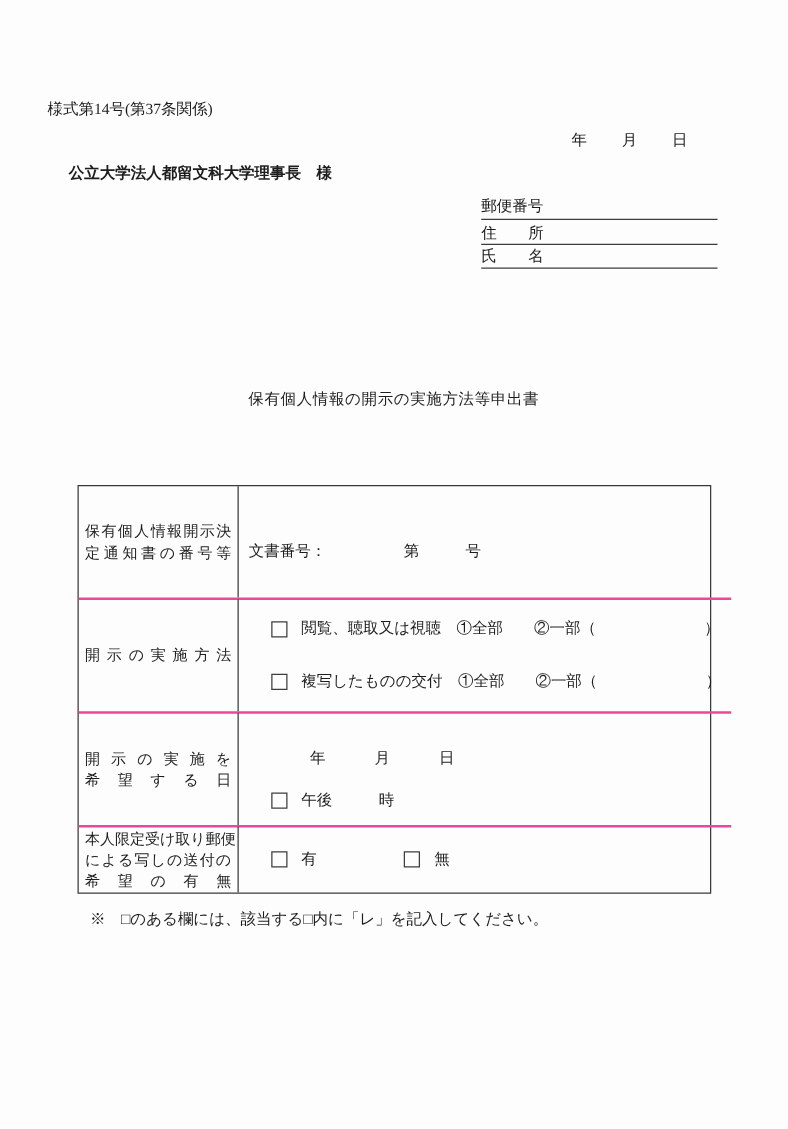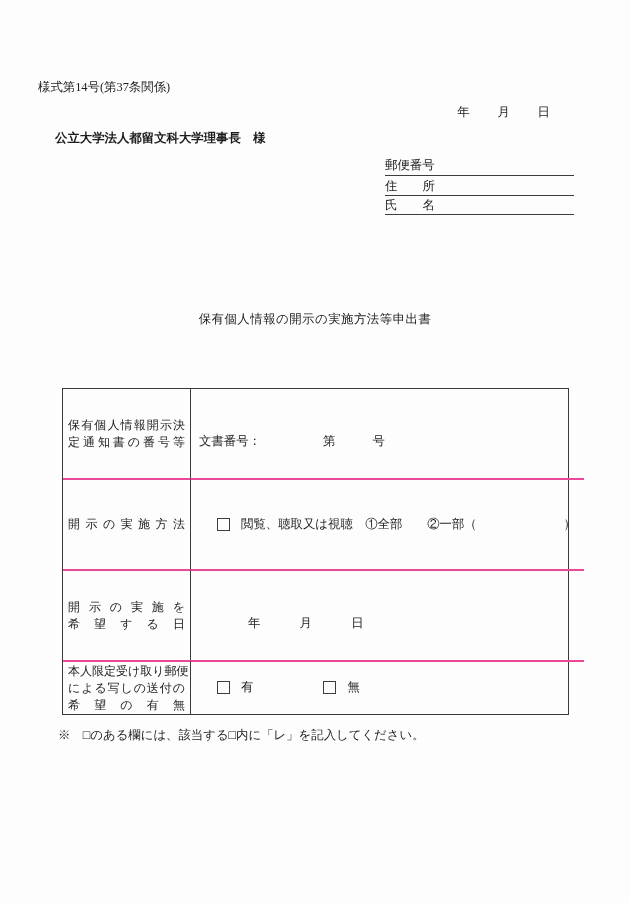--- a/index.html
+++ b/index.html
@@ -78,21 +78,21 @@
     display:inline-block;flex:none;
     margin-right:11px;
     background:#fdfdfd;
   }
   .date-head{margin-left:49px;letter-spacing:0.5px;}
   .inline-opts{display:flex;align-items:center;}
   .inline-opts .opt2{margin-left:70px;}
   .plain-line{white-space:nowrap;margin-top:16px;}
 
   
-  .note{left:58px;top:727px;white-space:nowrap;}
+  .note{left:72px;top:727px;white-space:nowrap;}
 </style>
 </head>
 <body>
 
 <div class="page">
 
   <div class="abs form-no">様式第14号(第37条関係)</div>
   <div class="abs date-line">年　　月　　日</div>
   <div class="abs addressee">公立大学法人都留文科大学理事長　様</div>
 
@@ -157,20 +157,24 @@
           <span>施</span>
           <span>方</span>
           <span>法</span>
         </div>
     </div>
     <div class="ccell bt gap26">
       <div class="opt">
         <span class="cb"></span>
         <span>閲覧、聴取又は視聴　①全部　　②一部（　　　　　　　）</span>
       </div>
+      <div class="opt">
+        <span class="cb"></span>
+        <span>複写したものの交付　①全部　　②一部（　　　　　　　）</span>
+      </div>
     </div>
 
     <div class="hcell bt">
       <div data-justify="">
           <span>開</span>
           <span>示</span>
           <span>の</span>
           <span>実</span>
           <span>施</span>
           <span>を</span>
@@ -178,20 +182,24 @@
       <div data-justify="">
           <span>希</span>
           <span>望</span>
           <span>す</span>
           <span>る</span>
           <span>日</span>
         </div>
     </div>
     <div class="ccell bt gap17">
       <div class="plain-line date-head">年　　　月　　　日</div>
+      <div class="opt">
+        <span class="cb"></span>
+        <span>午後　　　時</span>
+      </div>
     </div>
 
     <div class="hcell bt">
       <div data-justify="">
           <span>本</span>
           <span>人</span>
           <span>限</span>
           <span>定</span>
           <span>受</span>
           <span>け</span>

